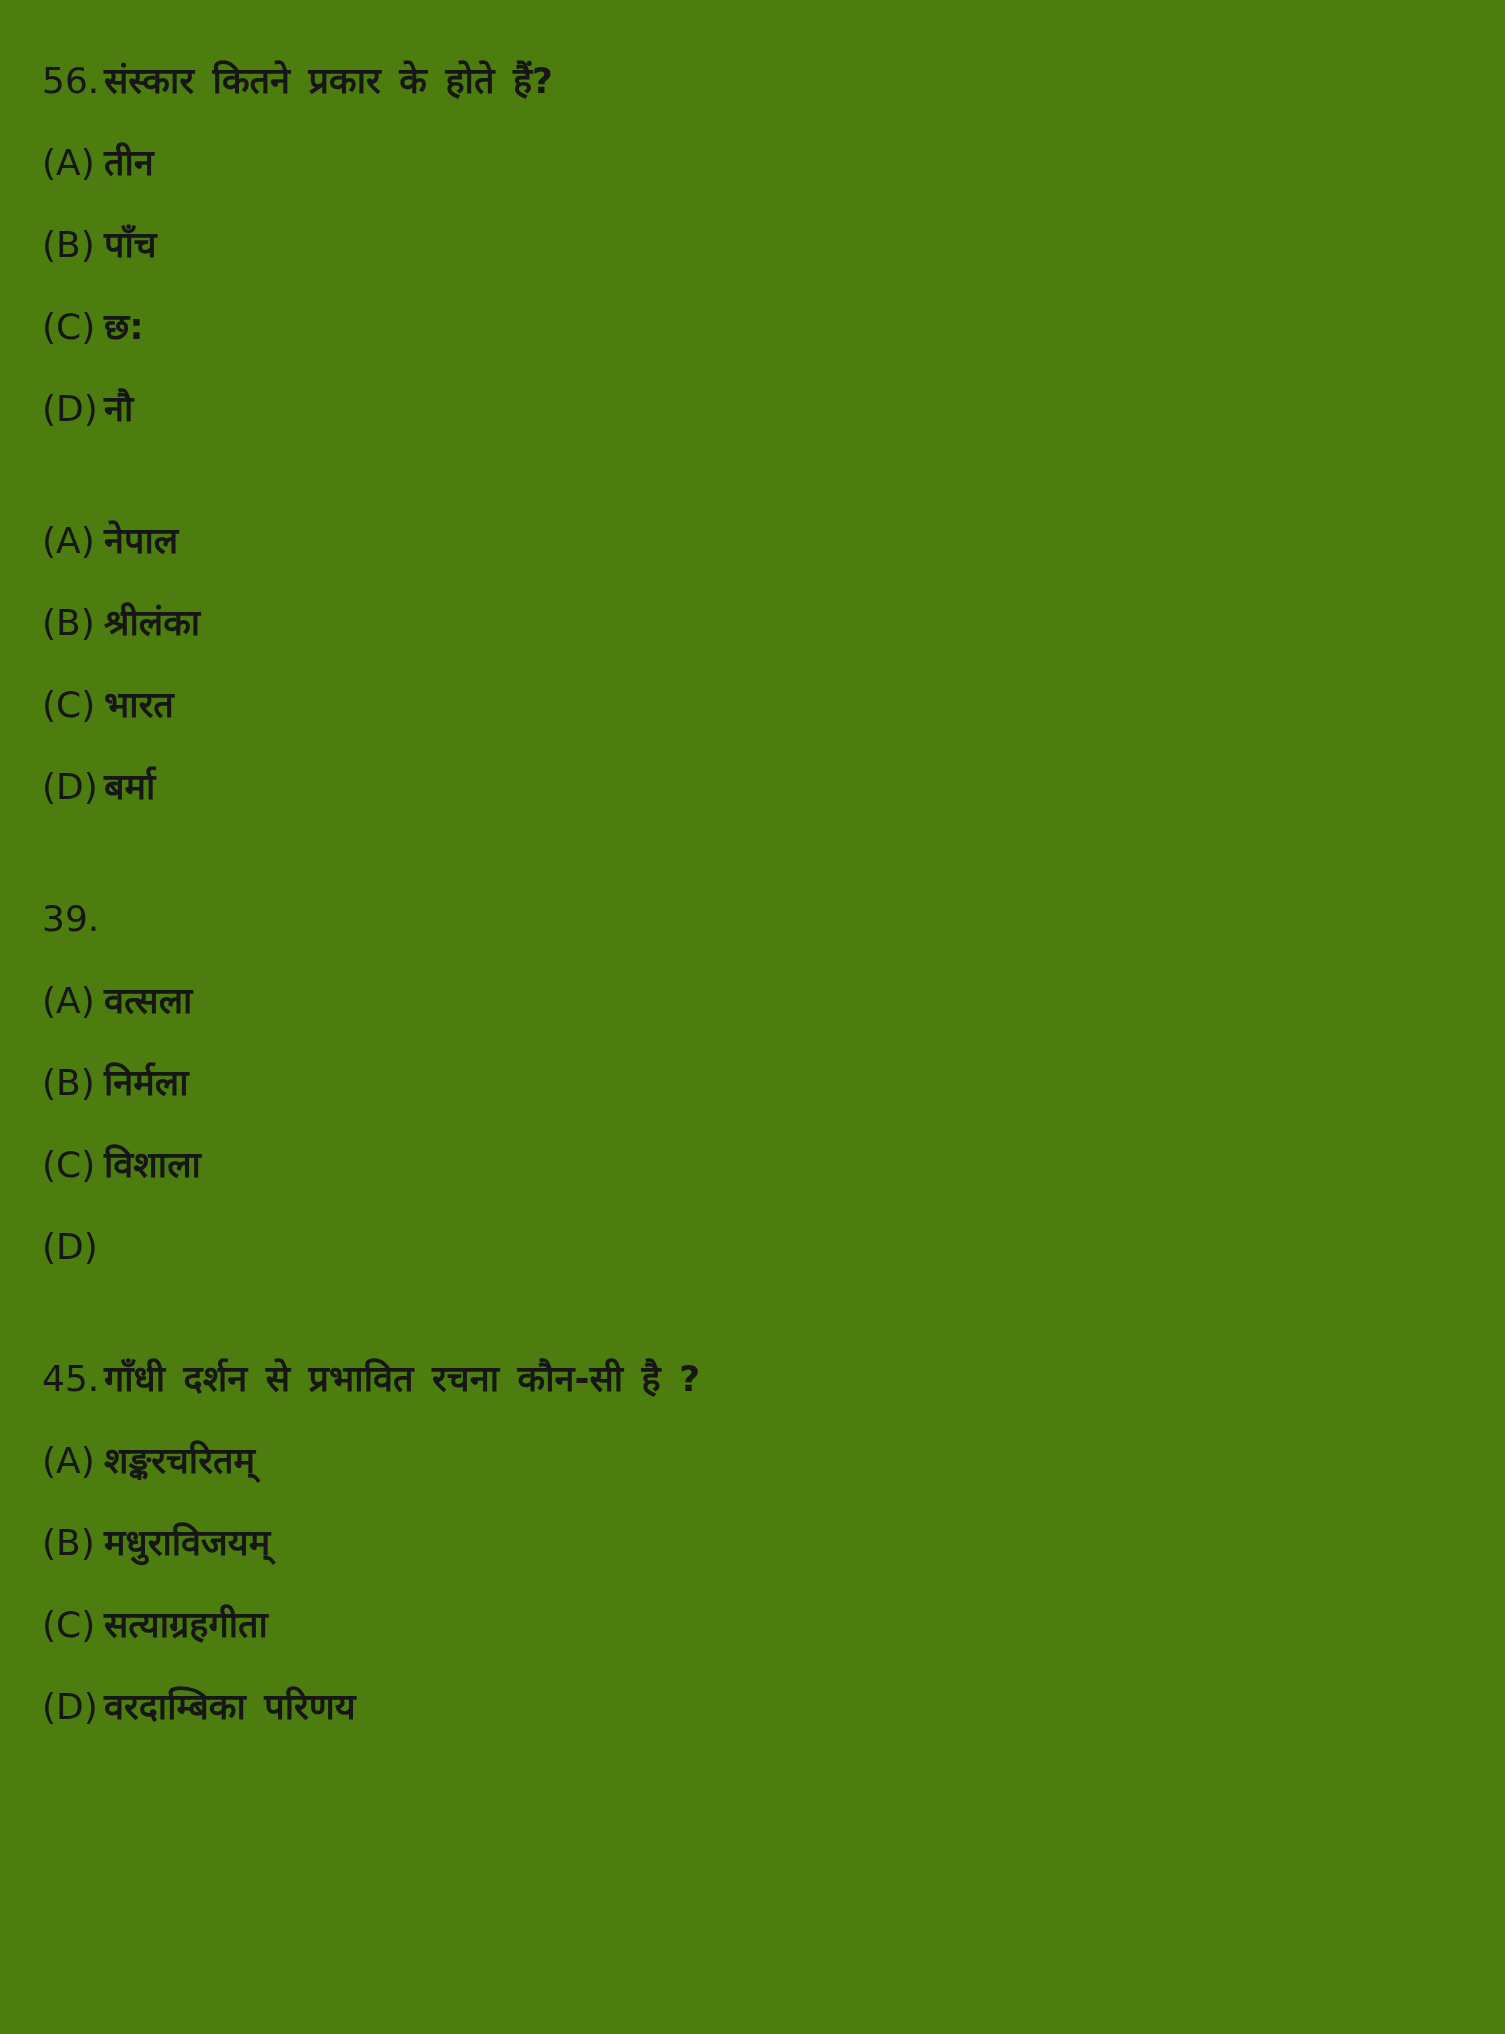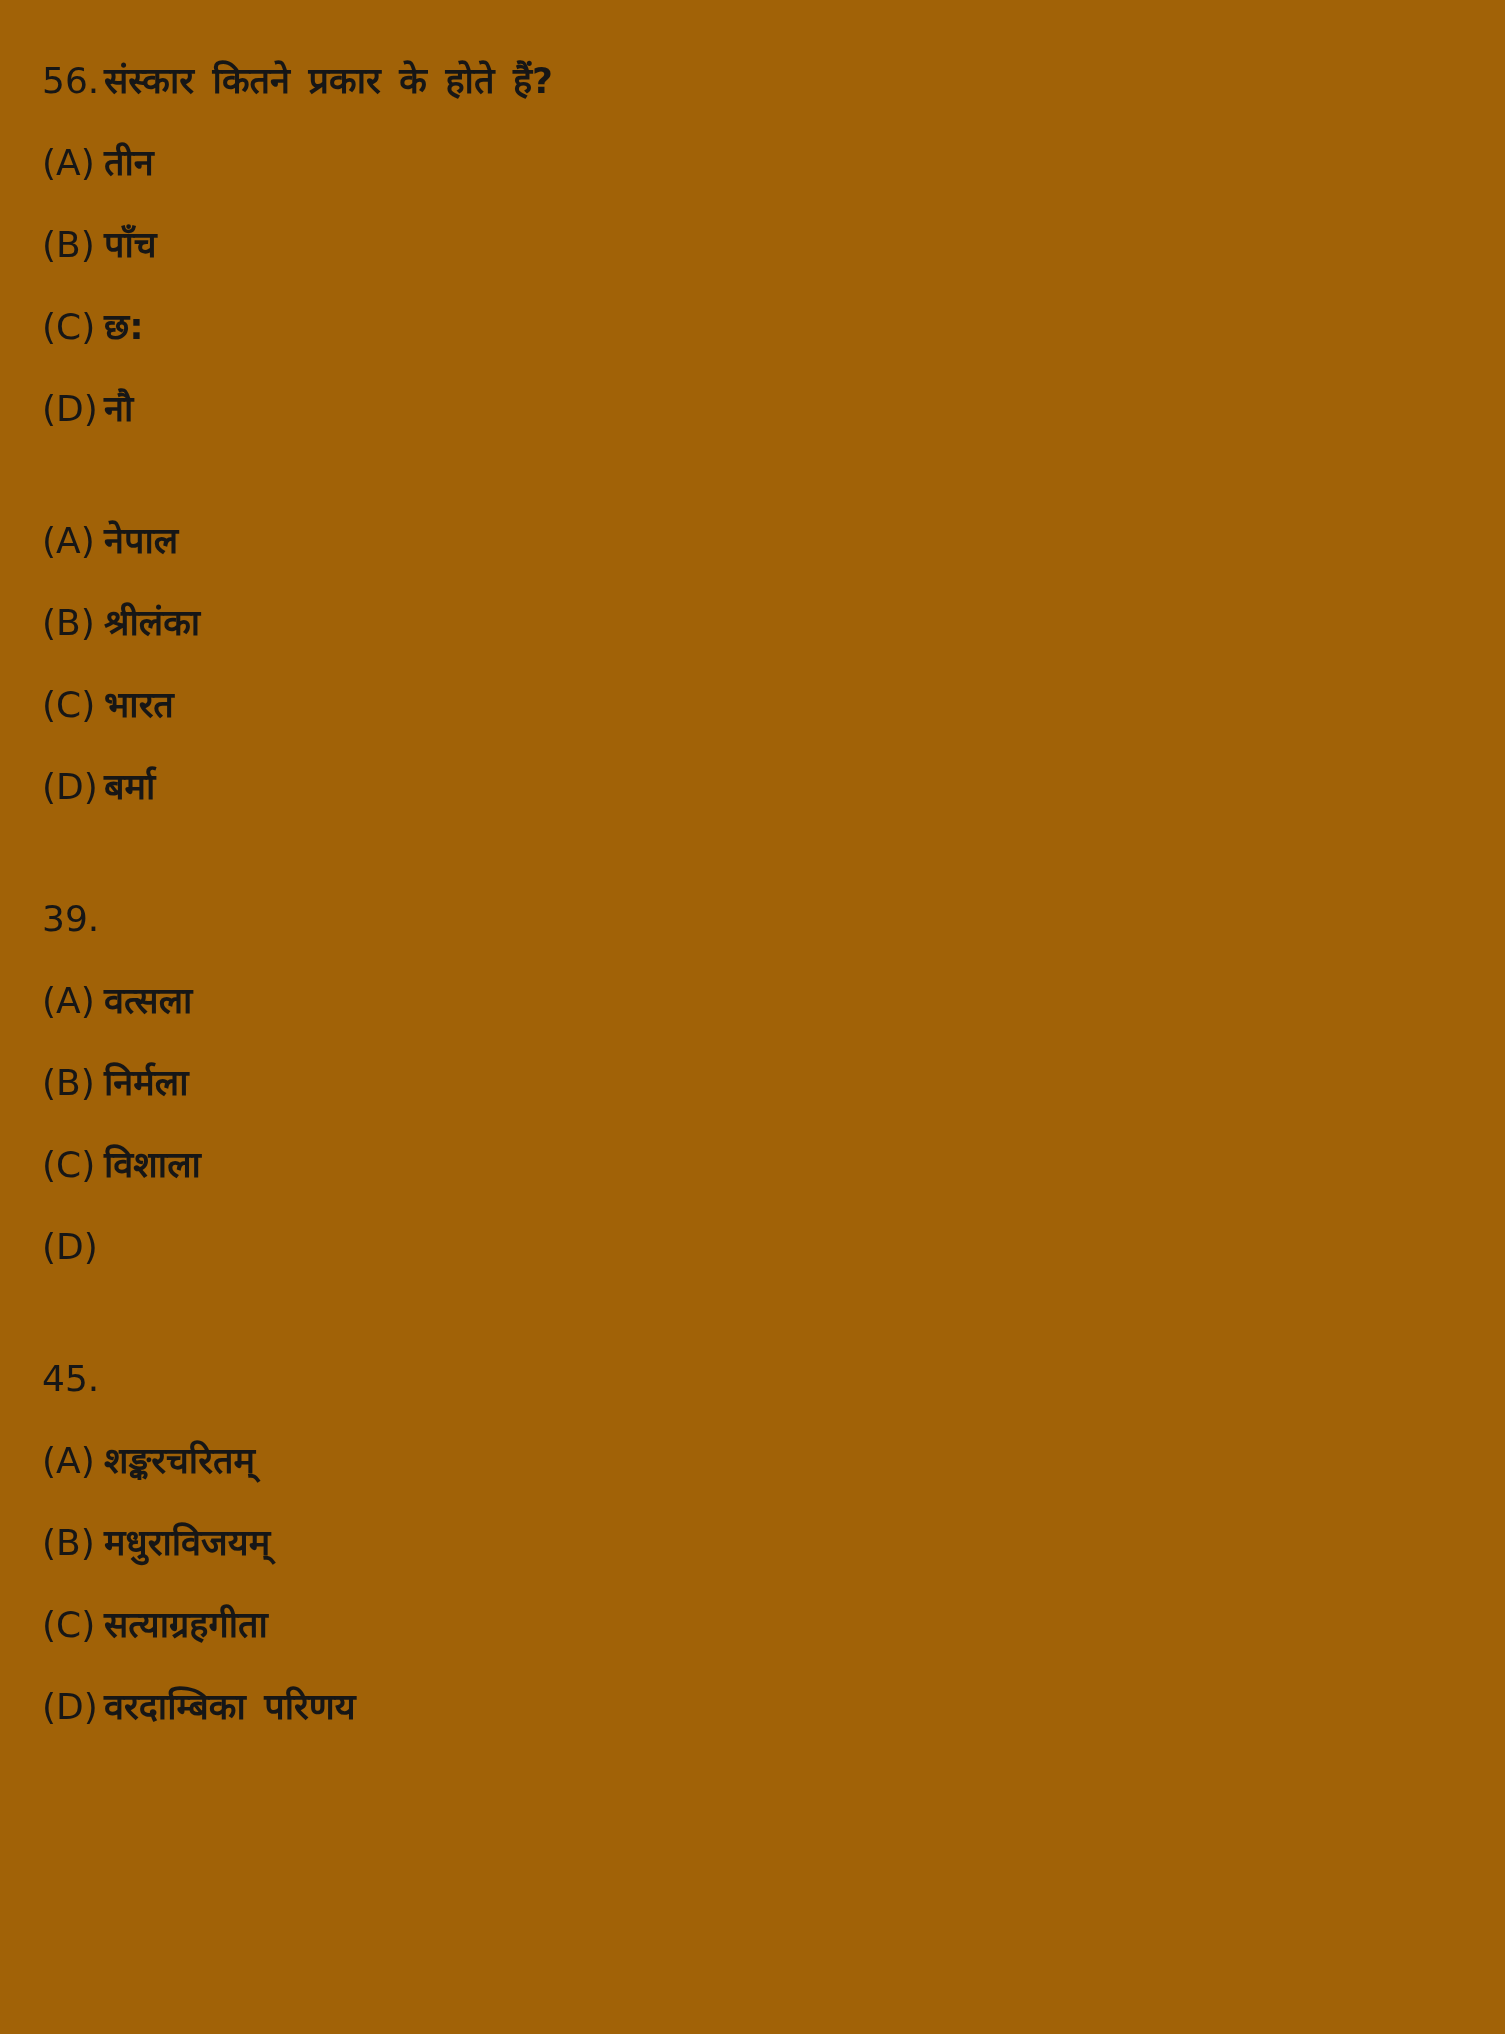--- a/index.html
+++ b/index.html
@@ -5,21 +5,21 @@
   html, body {
     margin: 0;
     padding: 0;
     background: #ffffff;
   }
   .page {
     position: relative;
     width: 1505px;
     height: 2034px;
     box-sizing: border-box;
-    background: #a16207;
+    background: #4d7c0f;
     color: #161616;
     font-family: "DejaVu Sans", sans-serif;
     font-size: 36px;
     padding: 58px 40px 16px 42px;
     overflow: hidden;
   }
   .question-block {
     margin-bottom: 86px;
   }
   .line {
@@ -106,20 +106,21 @@
       <span class="text-col">विशाला</span>
     </div>
     <div class="line">
       <span class="num-col">(D)</span>
     </div>
   </div>
 
   <div class="question-block">
     <div class="line">
       <span class="num-col">45.</span>
+      <span class="text-col">गाँधी दर्शन से प्रभावित रचना कौन-सी है ?</span>
     </div>
     <div class="line">
       <span class="num-col">(A)</span>
       <span class="text-col">शङ्करचरितम्</span>
     </div>
     <div class="line">
       <span class="num-col">(B)</span>
       <span class="text-col">मधुराविजयम्</span>
     </div>
     <div class="line">

